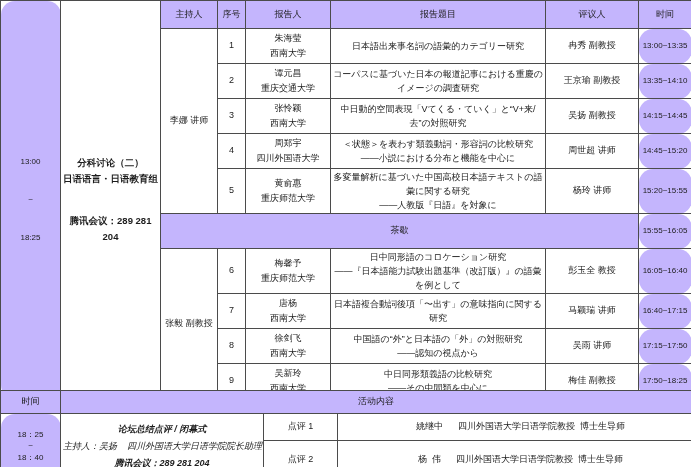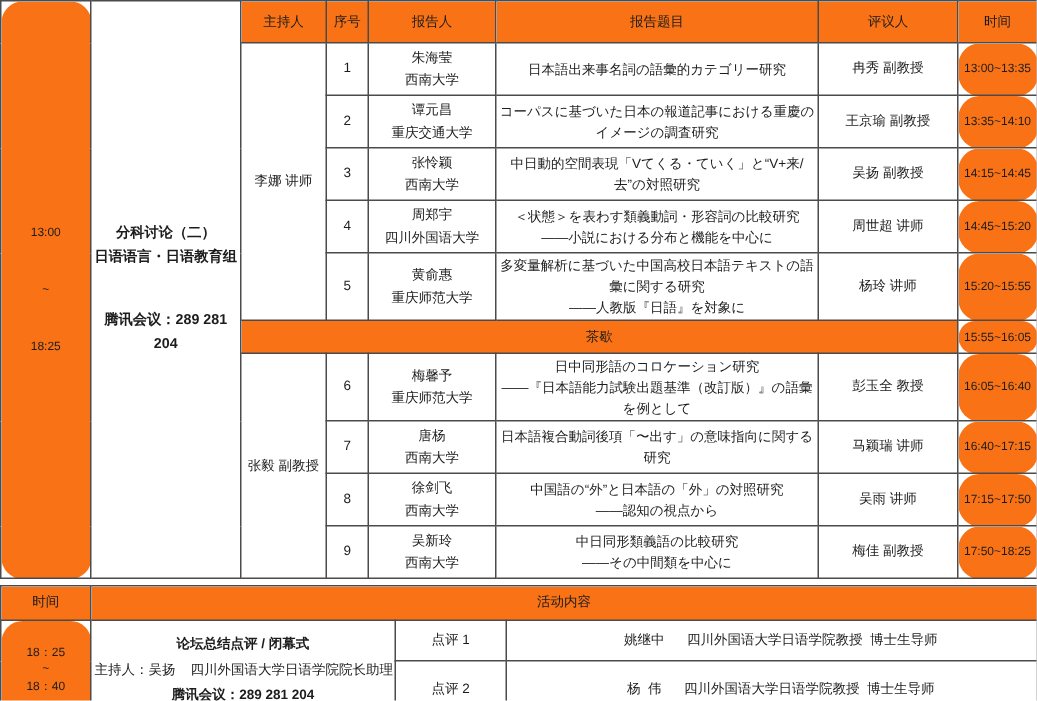--- a/index.html
+++ b/index.html
@@ -4,40 +4,40 @@
 <style>
   html,body { margin:0; padding:0; background:#ffffff; }
   #page {
     position:relative; width:691px; height:467px;
     font-family:"Liberation Sans","DejaVu Sans",sans-serif;
     color:#1c1c1c; background:#ffffff;
   }
   table { border-collapse:collapse; table-layout:fixed; }
   td { border:1px solid #4b4b4b; text-align:center; vertical-align:middle;
        padding:1px 2px; overflow:hidden; font-size:9px; line-height:1.45; }
-  .grey { background:#f97316; }
+  .grey { background:#c4b5fd; }
   .outer { border:1.5px solid #3a3a3a; }
   #schedule { position:absolute; top:0; left:0; width:691px; }
   #closing  { position:absolute; top:390px; left:0; width:691px; }
   .hdr { font-size:9px; }
   .time-col { font-size:8px;border-radius:14px; }
   .name-line { line-height:15px; }
   .affil-line { line-height:15px; }
   .title-line { line-height:14px; }
   .sub-line { line-height:14px; }
   .timespan-cell div { line-height:12px; }
   .timespan-gap { margin:26px 0; }
   .session-cell { font-weight:bold; font-size:9.5px;margin-top:40px; }
   .session-cell .l1 { line-height:16px; }
   .session-cell .l2 { line-height:16px; }
   .session-cell .meet { margin-top:26px; line-height:16px; }
   .pre { white-space:pre; }
   .left { text-align:center; padding-left:14px; }
   .bold { font-weight:bold; }
-  .sum-line { line-height:17px; }
+  .sum-line { line-height:17px;font-style:italic; }
 </style>
 </head>
 <body>
 
 <div id="page">
 
   <table id="schedule" class="outer">
     <colgroup>
       <col style="width:60px">
         <col style="width:100px">
@@ -130,21 +130,21 @@
         <div class="affil-line">重庆师范大学</div>
       </td>
       <td>
         <div class="title-line">多変量解析に基づいた中国高校日本語テキストの語彙に関する研究</div>
         <div class="sub-line">——人教版『日語』を対象に</div>
       </td>
       <td>杨玲 讲师</td>
       <td class="grey time-col">15:20~15:55</td>
     </tr>
 
-    <tr style="height:22px">
+    <tr style="height:35px">
       <td colspan="5" class="grey">茶歇</td>
       <td class="grey time-col">15:55~16:05</td>
     </tr>
 
     <tr style="height:35px">
       <td rowspan="4">张毅 副教授</td>
       <td>6</td>
       <td>
         <div class="name-line">梅馨予</div>
         <div class="affil-line">重庆师范大学</div>

